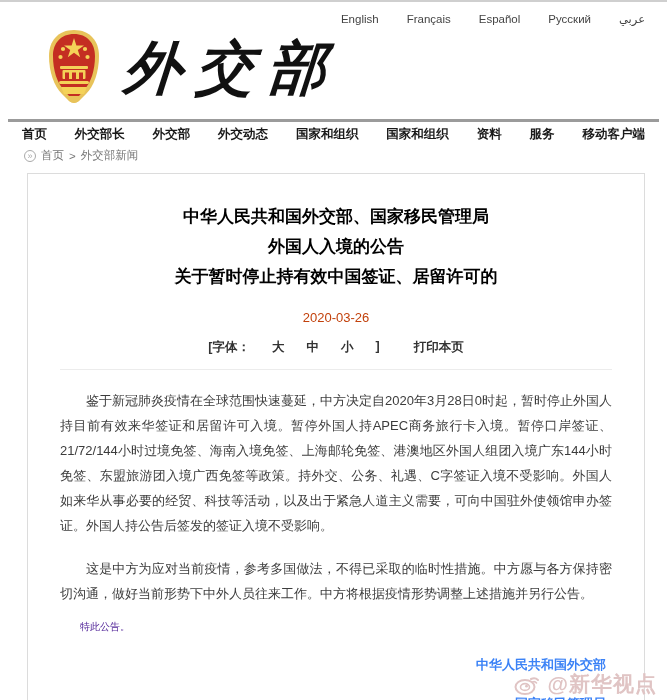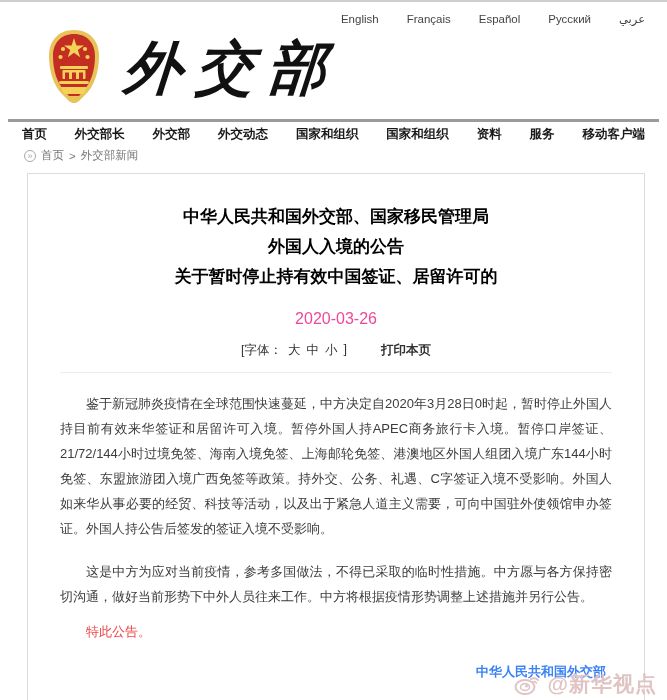--- a/index.html
+++ b/index.html
@@ -36,34 +36,34 @@
   .crumb-icon { display:inline-flex; width:12px; height:12px; border:1px solid #aaa; border-radius:50%;
                 color:#aaa; font-size:9px; line-height:10px; align-items:center; justify-content:center; }
   .breadcrumb a { color:#777; text-decoration:none; cursor:pointer; }
 
   
   .content-box { position:absolute; top:173px; left:27px; width:618px; height:540px;
                  background:#fff; border:1px solid #dcdcdc; border-bottom:none; padding:0 32px; }
 
   .article-title { margin-top:28px; text-align:center; font-size:17px; font-weight:bold;
                    color:#000000; line-height:30px; }
-  .article-date { margin-top:18px; text-align:center; font-size:16px; color:#ec4899; }
+  .article-date { margin-top:18px; text-align:center; font-size:13px; color:#c2410c; }
 
   .font-row { margin-top:14px; display:flex; justify-content:center; gap:34px;
               font-size:12.5px; color:#333; }
-  .font-ctl { display:flex; gap:6px; }
+  .font-ctl { display:flex; gap:22px;font-weight:bold; }
   .font-ctl span { cursor:pointer; }
   .print-btn { cursor:pointer; font-weight:bold; }
 
   .title-divider { margin-top:13px; height:1px; background:#ececec; }
 
   .body-text { margin-top:18px; font-size:13px; color:#3c3c3c; line-height:25px;
                text-align:justify; }
   .body-text p { text-indent:2em; margin-bottom:18px; }
-  .closing { text-indent:2em; font-size:13px; color:#ef4444; margin-top:-4px; }
+  .closing { text-indent:2em; font-size:10px; color:#4c1d95; margin-top:-4px; }
 
   .signatures { margin-top:22px; text-align:right; padding-right:6px; }
   .signatures div { font-size:13px; font-weight:bold; color:#3b82f6; margin-bottom:21px; }
 
   
   .watermark { position:absolute; right:10px; bottom:2px; display:flex; align-items:center; gap:8px;
                color:#e0c4c4; font-size:21px; font-weight:bold; letter-spacing:1px; }
   .weibo-icon { width:26px; height:22px; }
 </style>
 </head>

